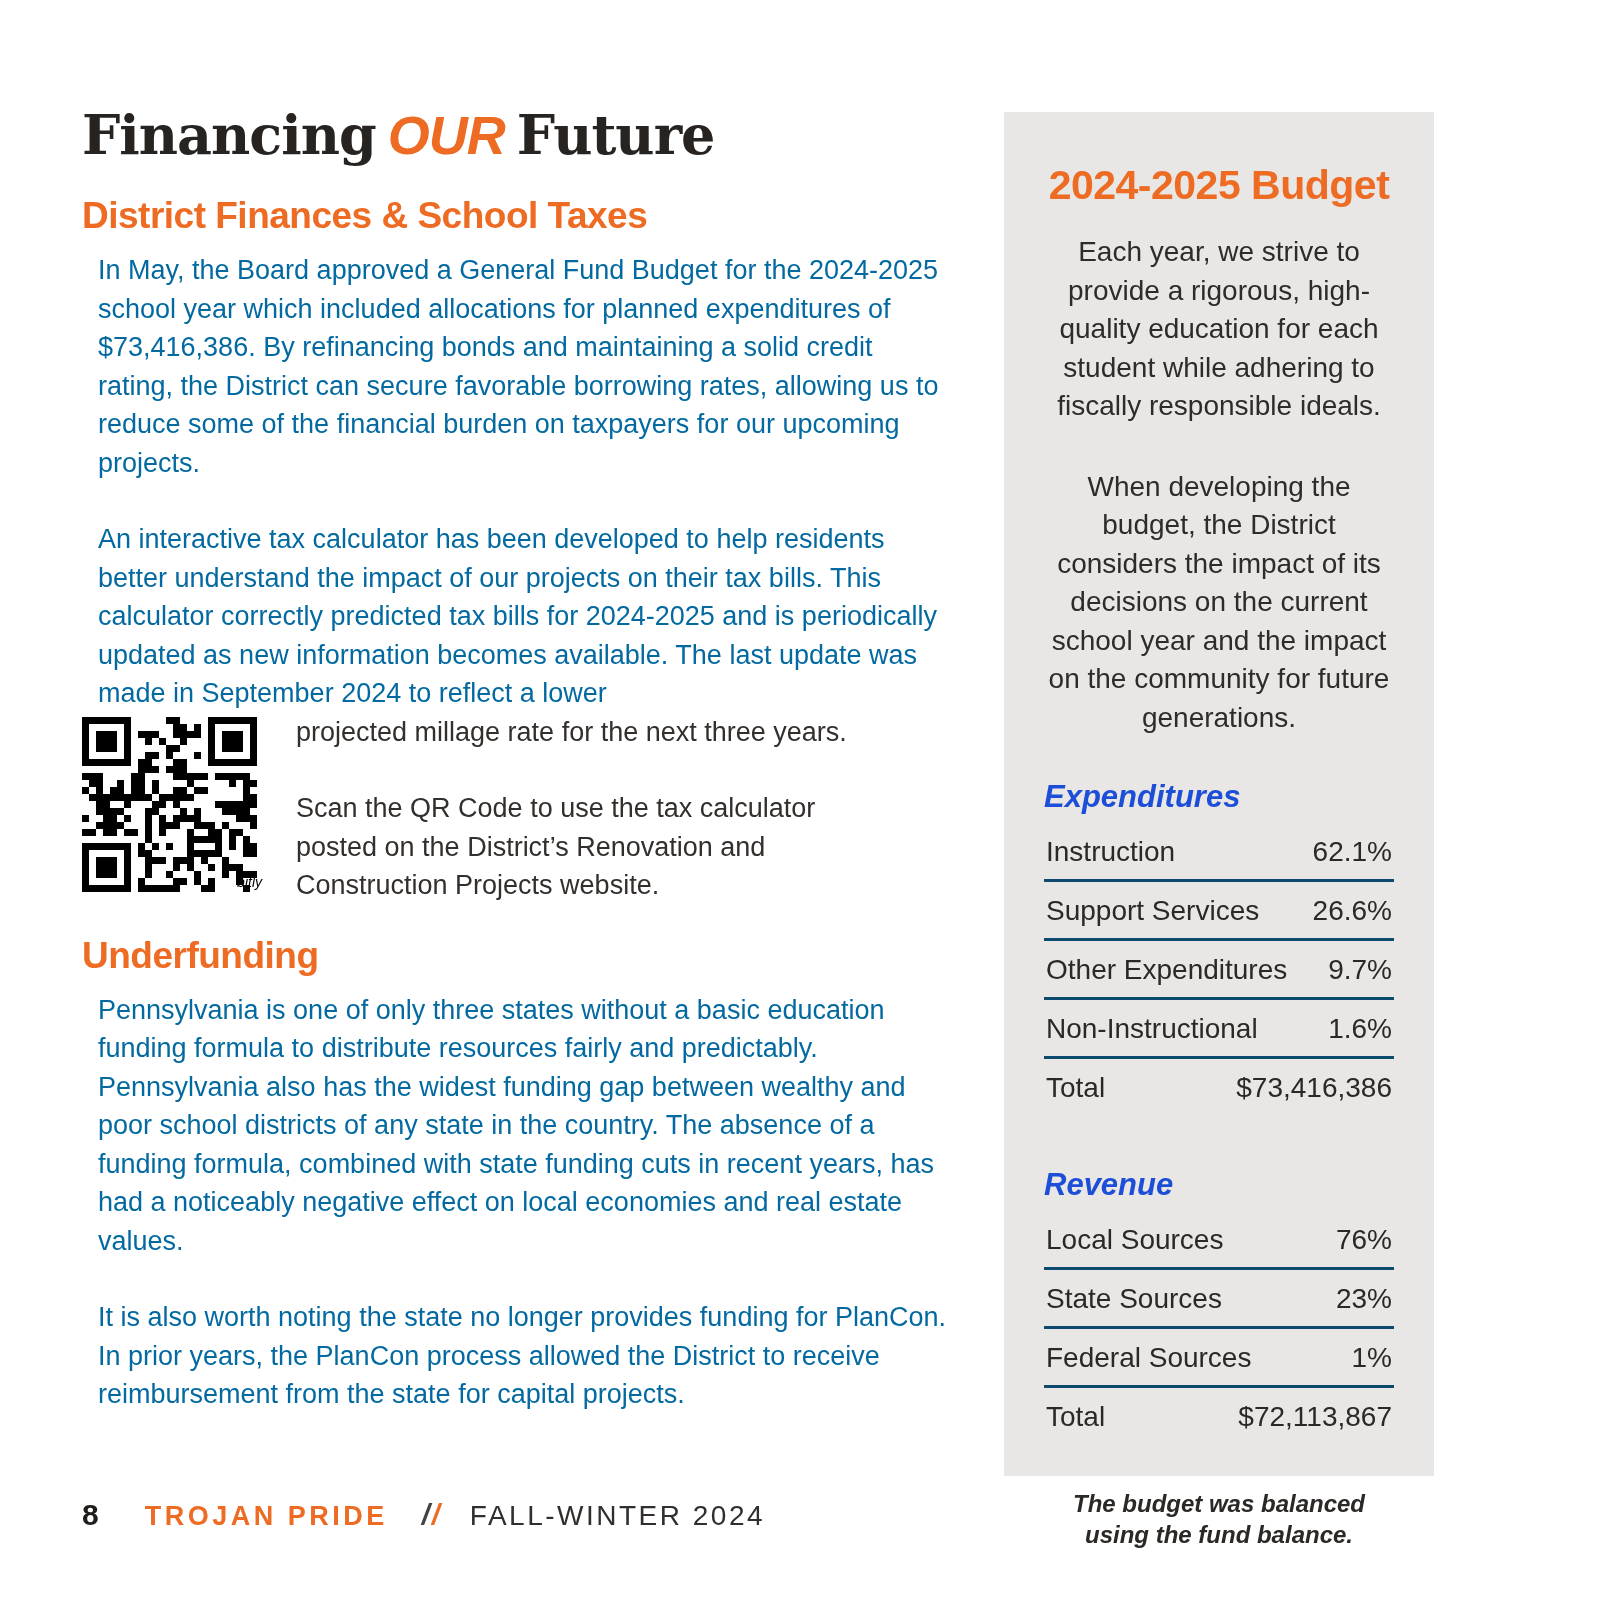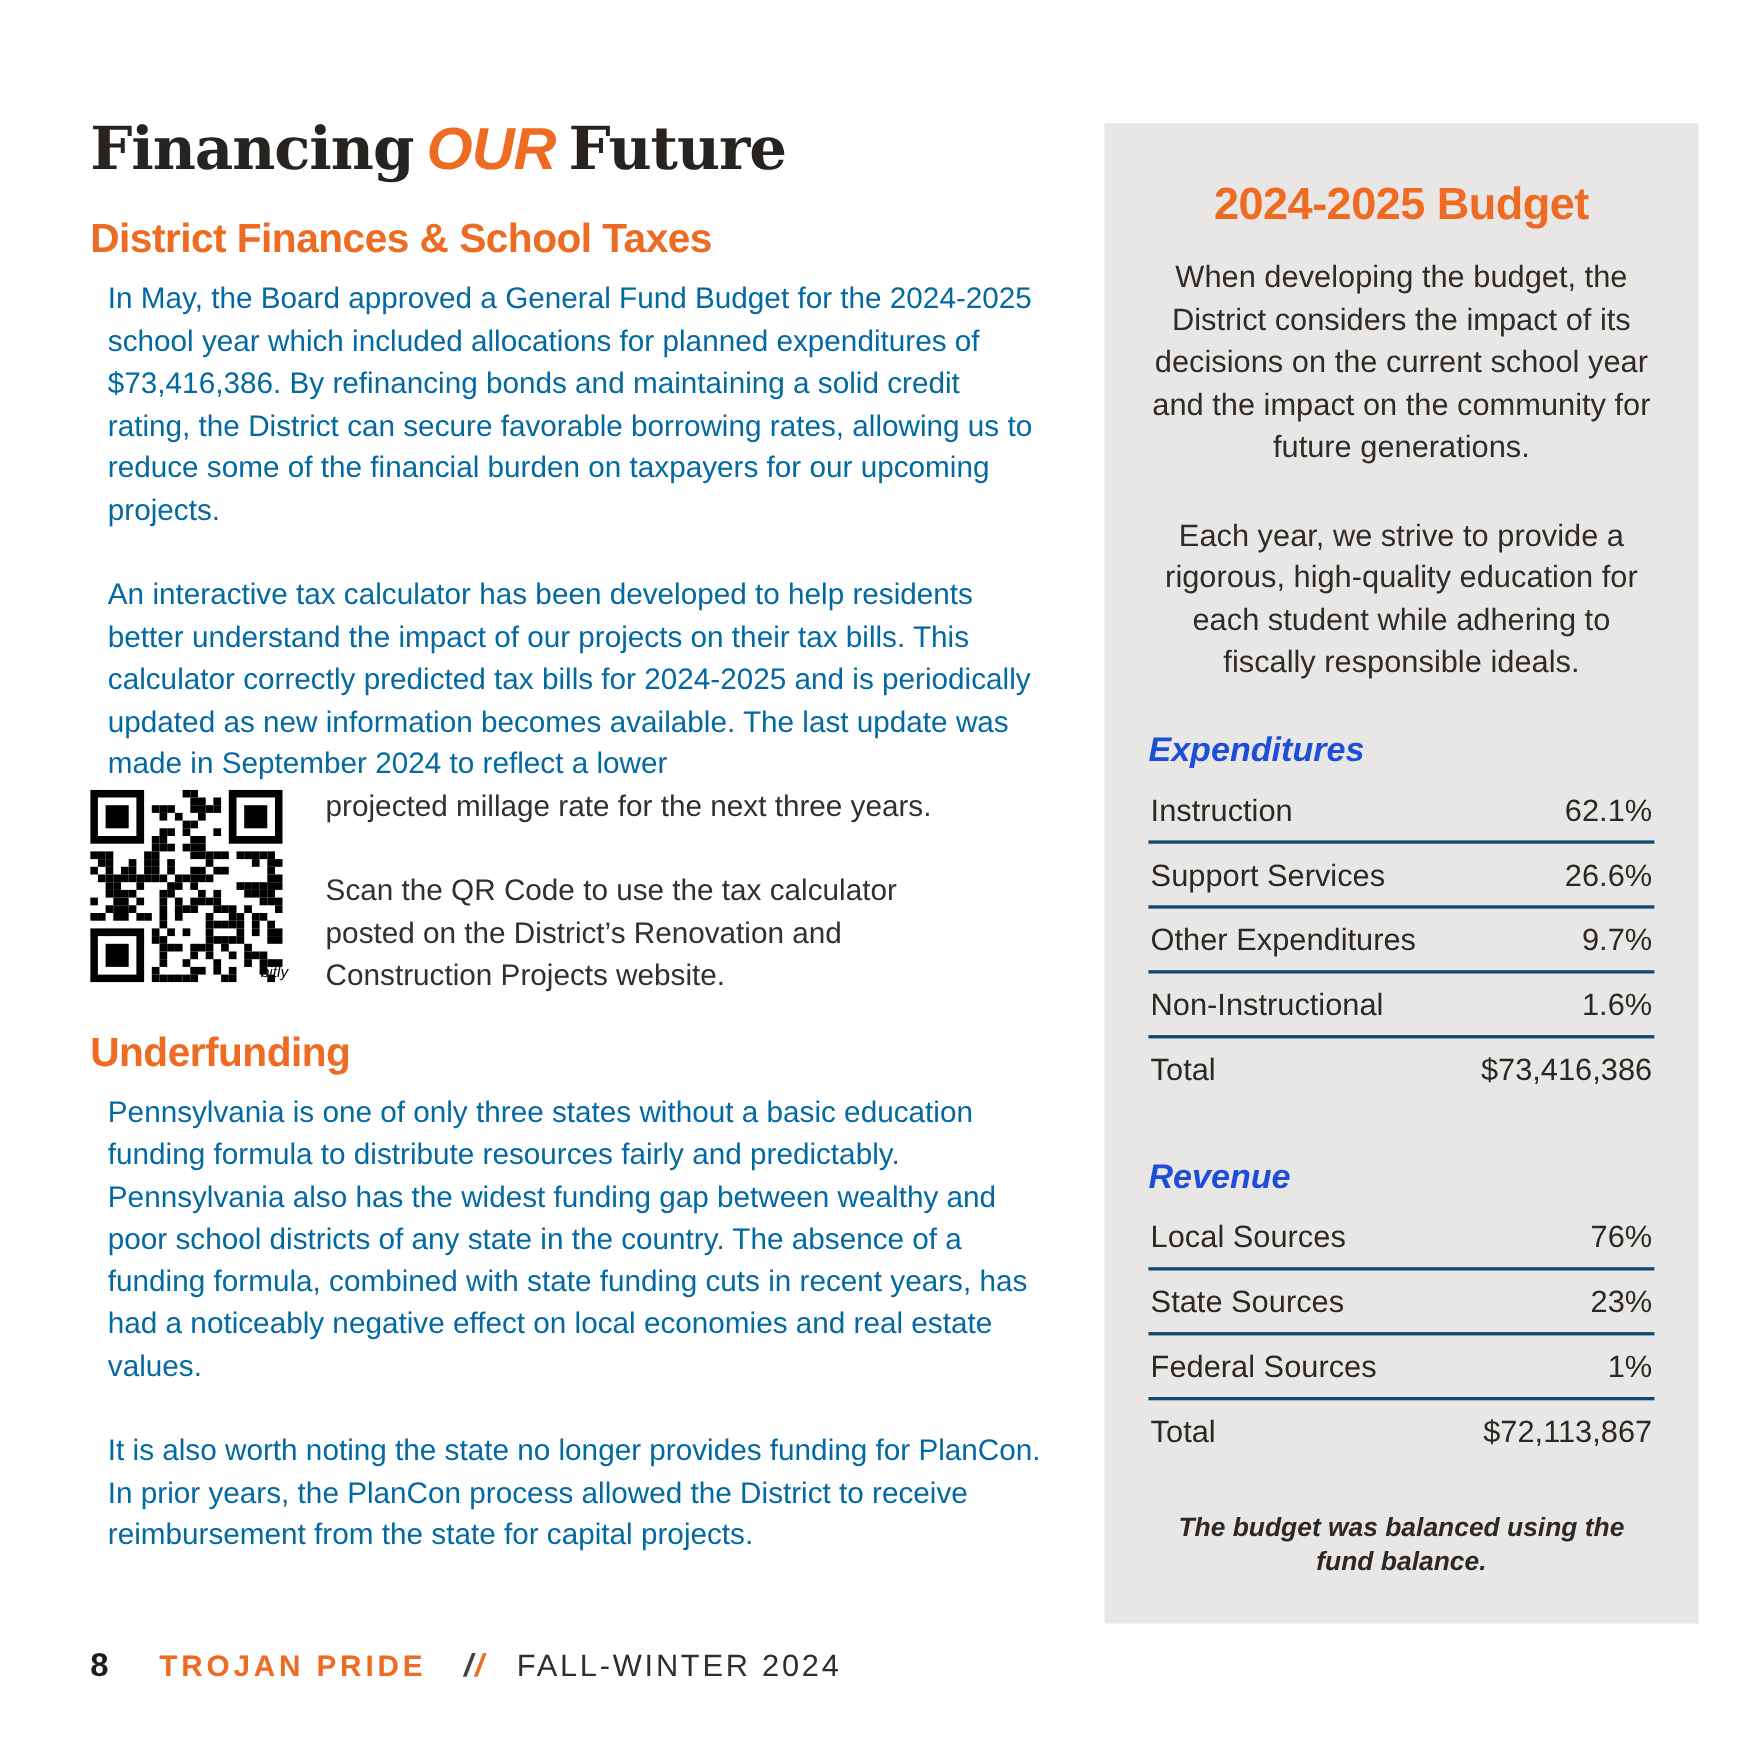--- a/index.html
+++ b/index.html
@@ -19,21 +19,21 @@
   .qr-row{display:flex;align-items:flex-start;margin:0 0 30px 0;}
   .qr-figure{flex:0 0 auto;position:relative;width:178px;margin:4px 0 0 0;}
   .qr-figure svg{display:block;width:175px;height:175px;}
   .qr-caption{position:absolute;right:-2px;bottom:2px;font-size:14px;font-style:italic;color:#000;}
   .qr-text{margin-left:36px;width:600px;font-size:27px;line-height:38.5px;color:#332f2c;}
   .qr-text .wrapline{margin:0 0 38px 0;}
   .qr-text .scan{margin:0;}
   h2.underfunding{margin-top:12px;}
 
   
-  .sidebar{position:absolute;left:1004px;top:112px;width:540px;height:1364px;background:#E8E7E5;
+  .sidebar{position:absolute;left:1004px;top:112px;width:430px;height:1364px;background:#E8E7E5;
            box-sizing:border-box;padding:50px 40px 0 40px;text-align:center;}
   .sidebar h2.panel-title{font-size:41px;font-weight:700;color:#ED6B23;margin:0 0 24px 0;letter-spacing:-0.5px;}
   .sidebar p.intro{font-size:28px;line-height:38.5px;margin:0 0 42px 0;color:#2e2b28;}
   .sec-head{text-align:left;font-weight:700;font-style:italic;font-size:31px;color:#1d4ed8;margin:0 0 8px 0;}
   .sec-head.first{margin-top:32px;}
   .sec-head.second{margin-top:52px;}
   .trow{display:flex;justify-content:space-between;align-items:baseline;font-size:28px;
         padding:13px 2px 11px 2px;border-bottom:3px solid #0c4a6e;color:#2b2825;text-align:left;}
   .trow .tvalue{text-align:right;}
   .trow.total{font-weight:400;border-bottom:none;}
@@ -291,22 +291,22 @@
       </div>
     </div>
 
     <h2 class="orange underfunding">Underfunding</h2>
     <p class="body">Pennsylvania is one of only three states without a basic education funding formula to distribute resources fairly and predictably. Pennsylvania also has the widest funding gap between wealthy and poor school districts of any state in the country. The absence of a funding formula, combined with state funding cuts in recent years, has had a noticeably negative effect on local economies and real estate values.</p>
     <p class="body">It is also worth noting the state no longer provides funding for PlanCon. In prior years, the PlanCon process allowed the District to receive reimbursement from the state for capital projects.</p>
   </main>
 
   <aside class="sidebar">
     <h2 class="panel-title">2024-2025 Budget</h2>
+    <p class="intro">Each year, we strive to provide a rigorous, high-quality education for each student while adhering to fiscally responsible ideals.</p>
     <p class="intro">When developing the budget, the District considers the impact of its decisions on the current school year and the impact on the community for future generations.</p>
-    <p class="intro">Each year, we strive to provide a rigorous, high-quality education for each student while adhering to fiscally responsible ideals.</p>
 
     <div>
       <div class="sec-head first">Expenditures</div>
       <div class="trow">
         <span class="tlabel">Instruction</span>
         <span class="tvalue">62.1%</span>
       </div>
       <div class="trow">
         <span class="tlabel">Support Services</span>
         <span class="tvalue">26.6%</span>

